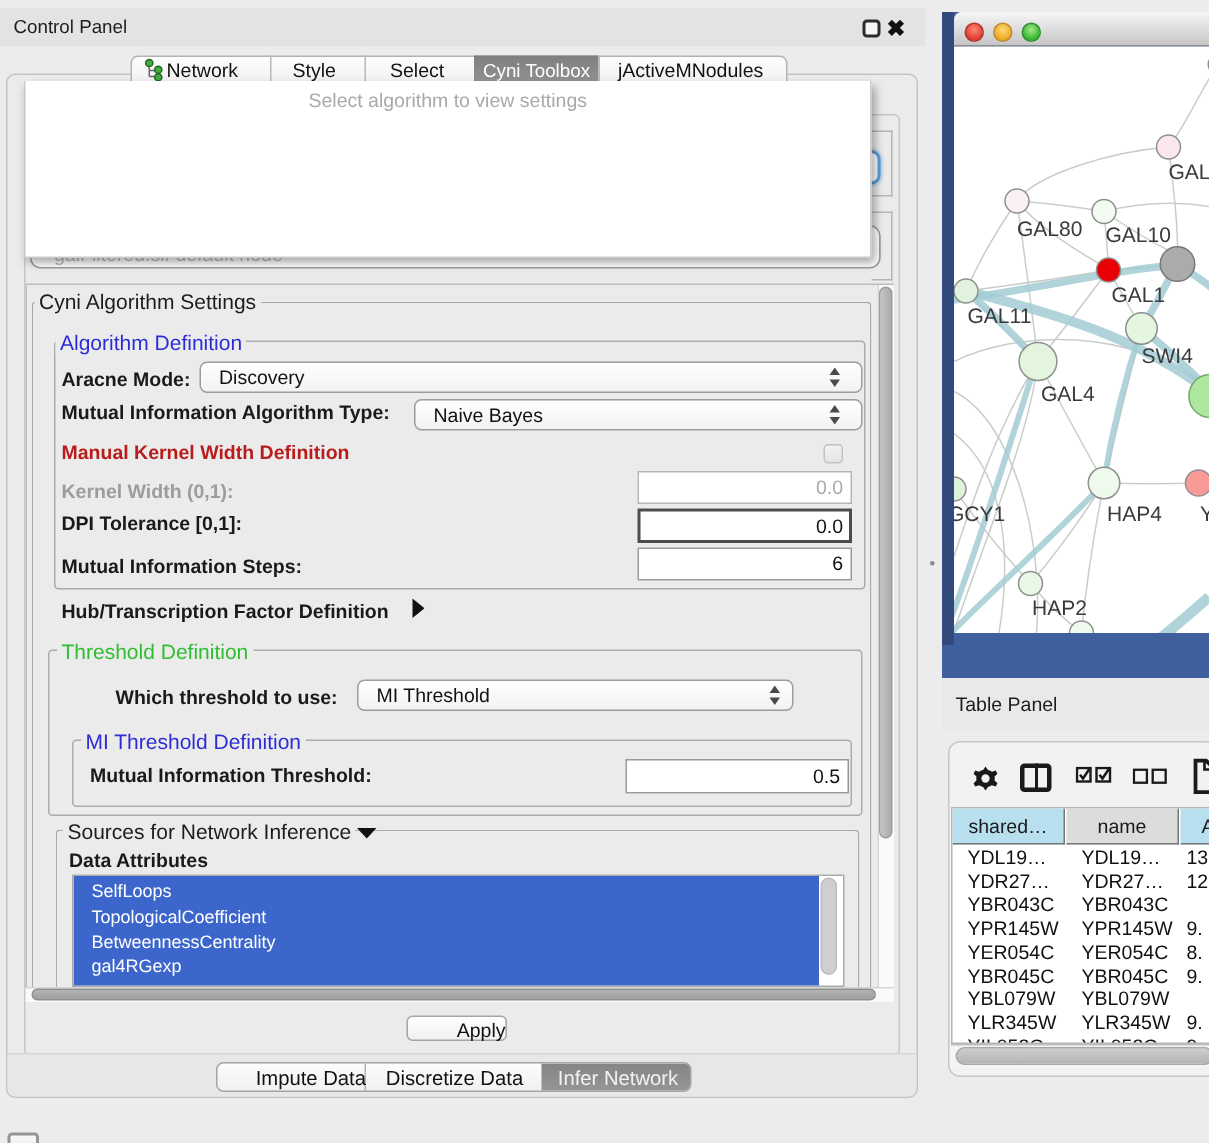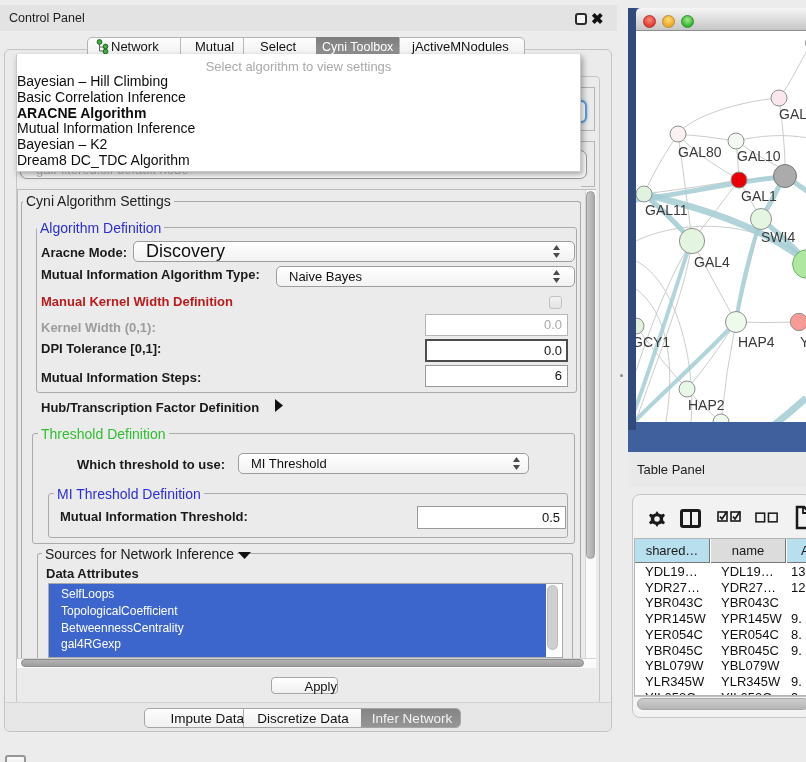--- a/index.html
+++ b/index.html
@@ -28,36 +28,36 @@
   <div class="abs" style="left:316px;top:37px;width:83px;height:20px;background:linear-gradient(#7e7e7e,#949494);"></div>
   <div class="abs" style="left:399px;top:37px;width:1px;height:20px;background:#b8b8b8;"></div>
 
   <svg class="abs" style="left:96px;top:39px;" width="13" height="15" viewBox="0 0 13 15">
     <path d="M3.5 4 L3.5 12 M3.5 8 L9 8 M3.5 12 L9 12" stroke="#666" stroke-width="1" fill="none"></path>
     <circle cx="3.5" cy="3" r="2.4" fill="#45a845" stroke="#1c6b1c"></circle>
     <circle cx="9.5" cy="7.5" r="2.4" fill="#45a845" stroke="#1c6b1c"></circle>
     <circle cx="9.5" cy="12.5" r="2.4" fill="#45a845" stroke="#1c6b1c"></circle>
   </svg>
   <div class="abs" style="left:111px;top:37px;height:20px;line-height:20px;font-size:13px;color:#111;">Network</div>
-  <div class="abs" style="left:195px;top:37px;height:20px;line-height:20px;font-size:13px;color:#111;">Mutual</div>
+  <div class="abs" style="left:195px;top:37px;height:20px;line-height:20px;font-size:13px;color:#111;">Style</div>
   <div class="abs" style="left:260px;top:37px;height:20px;line-height:20px;font-size:13px;color:#111;">Select</div>
   <div class="abs" style="left:322px;top:37px;height:20px;line-height:20px;font-size:12.5px;color:#fff;">Cyni Toolbox</div>
   <div class="abs" style="left:412px;top:37px;height:20px;line-height:20px;font-size:13px;color:#111;">jActiveMNodules</div>
 
   <div class="abs" style="left:17px;top:189px;width:579px;height:479px;border:1px solid #bdbdbd;background:#ebebeb;"></div>
 
   <div class="abs" style="left:21px;top:201px;width:560px;height:467px;border:1px solid #a9a9a9;border-bottom:none;border-radius:3px 3px 0 0;"></div>
   <div class="abs" style="left:23px;top:193px;background:#ebebeb;padding:0 3px;font-size:14px;color:#1d1d1d;">Cyni Algorithm Settings</div>
 
   <div class="abs" style="left:36px;top:227px;width:541px;height:166px;border:1px solid #ababab;border-radius:3px;"></div>
   <div class="abs" style="left:37px;top:220px;background:#ebebeb;padding:0 3px;font-size:14px;color:#2d2dd6;">Algorithm Definition</div>
 
   <div class="abs bold" style="left:41px;top:245px;font-size:13px;color:#1a1a1a;">Aracne Mode:</div>
   <div class="abs" style="left:133px;top:241px;width:442px;height:21px;border:1px solid #9d9d9d;border-radius:5px;background:linear-gradient(#ffffff,#f2f2f2);"></div>
-  <div class="abs" style="left:146px;top:241px;height:21px;line-height:21px;font-size:18px;color:#111;">Discovery</div>
+  <div class="abs" style="left:146px;top:241px;height:21px;line-height:21px;font-size:13px;color:#111;">Discovery</div>
   <svg class="abs" style="left:552px;top:245px;" width="9" height="13" viewBox="0 0 9 13">
       <path d="M4.5 0 L8 5 L1 5 Z" fill="#4a4a4a"></path>
       <path d="M4.5 13 L8 8 L1 8 Z" fill="#4a4a4a"></path>
     </svg>
 
   <div class="abs bold" style="left:41px;top:267px;font-size:13px;color:#1a1a1a;">Mutual Information Algorithm Type:</div>
   <div class="abs" style="left:276px;top:266px;width:299px;height:21px;border:1px solid #9d9d9d;border-radius:5px;background:linear-gradient(#ffffff,#f2f2f2);"></div>
   <div class="abs" style="left:289px;top:266px;height:21px;line-height:21px;font-size:13px;color:#111;">Naive Bayes</div>
   <svg class="abs" style="left:552px;top:270px;" width="9" height="13" viewBox="0 0 9 13">
       <path d="M4.5 0 L8 5 L1 5 Z" fill="#4a4a4a"></path>
@@ -133,21 +133,20 @@
   <div class="abs" style="left:581px;top:87px;width:14px;height:44px;border:1px solid #b5b5b5;border-left:none;background:#ebebeb;"></div>
   <div class="abs" style="left:556px;top:100px;width:31px;height:23px;border:2px solid #5e9cd8;border-radius:6px;background:#fff;box-shadow:0 0 3px #7fb2e2;"></div>
   <div class="abs" style="left:581px;top:141px;width:14px;height:46px;border:1px solid #b5b5b5;border-left:none;background:#ebebeb;"></div>
   <div class="abs" style="left:520px;top:152px;width:67px;height:26px;border:1px solid #9d9d9d;border-radius:6px;background:linear-gradient(#ffffff,#f0f0f0);"></div>
 
   <div class="abs" style="left:20px;top:150px;width:567px;height:29px;border:1px solid #9d9d9d;border-radius:7px;background:#fff;"></div>
   <div class="abs" style="left:36px;top:162px;font-size:13px;color:rgba(0,0,0,0.28);">galFiltered.sif default node</div>
 
   <div class="abs" style="left:16px;top:54px;width:565px;height:118px;background:#fff;border:1px solid #c9c9c9;border-top:none;box-shadow:2px 3px 6px rgba(0,0,0,0.35);"></div>
   <div class="abs" style="left:16px;top:59px;width:565px;text-align:center;font-size:13px;color:#a9a9a9;">Select algorithm to view settings</div>
-  <div class="abs" style="left:17px;top:74px;width:560px;font-size:14px;color:#0d0d0d;line-height:15.8px;">Bayesian – Hill Climbing<br>Basic Correlation Inference<br><b>ARACNE Algorithm</b><br>Mutual Information Inference<br>Bayesian – K2<br>Dream8 DC_TDC Algorithm</div>
 
   <div class="abs" style="left:620px;top:374px;width:3px;height:3px;background:#8a8a8a;border-radius:50%;"></div>
 
   <div class="abs" style="left:5px;top:755px;width:21px;height:12px;border:2px solid #969696;border-radius:3px;background:linear-gradient(#fafafa,#ededed);"></div>
 
   <div class="abs" style="left:628px;top:8px;width:178px;height:444px;background:#40609d;"></div>
   <div class="abs" style="left:628px;top:8px;width:8px;height:422px;background:#31497b;"></div>
 
   <div class="abs" style="left:636px;top:8px;width:170px;height:23px;background:linear-gradient(#f6f6f6,#c6c6c6);border-bottom:1px solid #8e8e8e;border-radius:5px 0 0 0;"></div>
   <div class="abs" style="left:643px;top:15px;width:13px;height:13px;border-radius:50%;background:radial-gradient(circle at 50% 35%, #fb8a7a, #e23a2e 70%);border:1px solid #b0372c;"></div>

